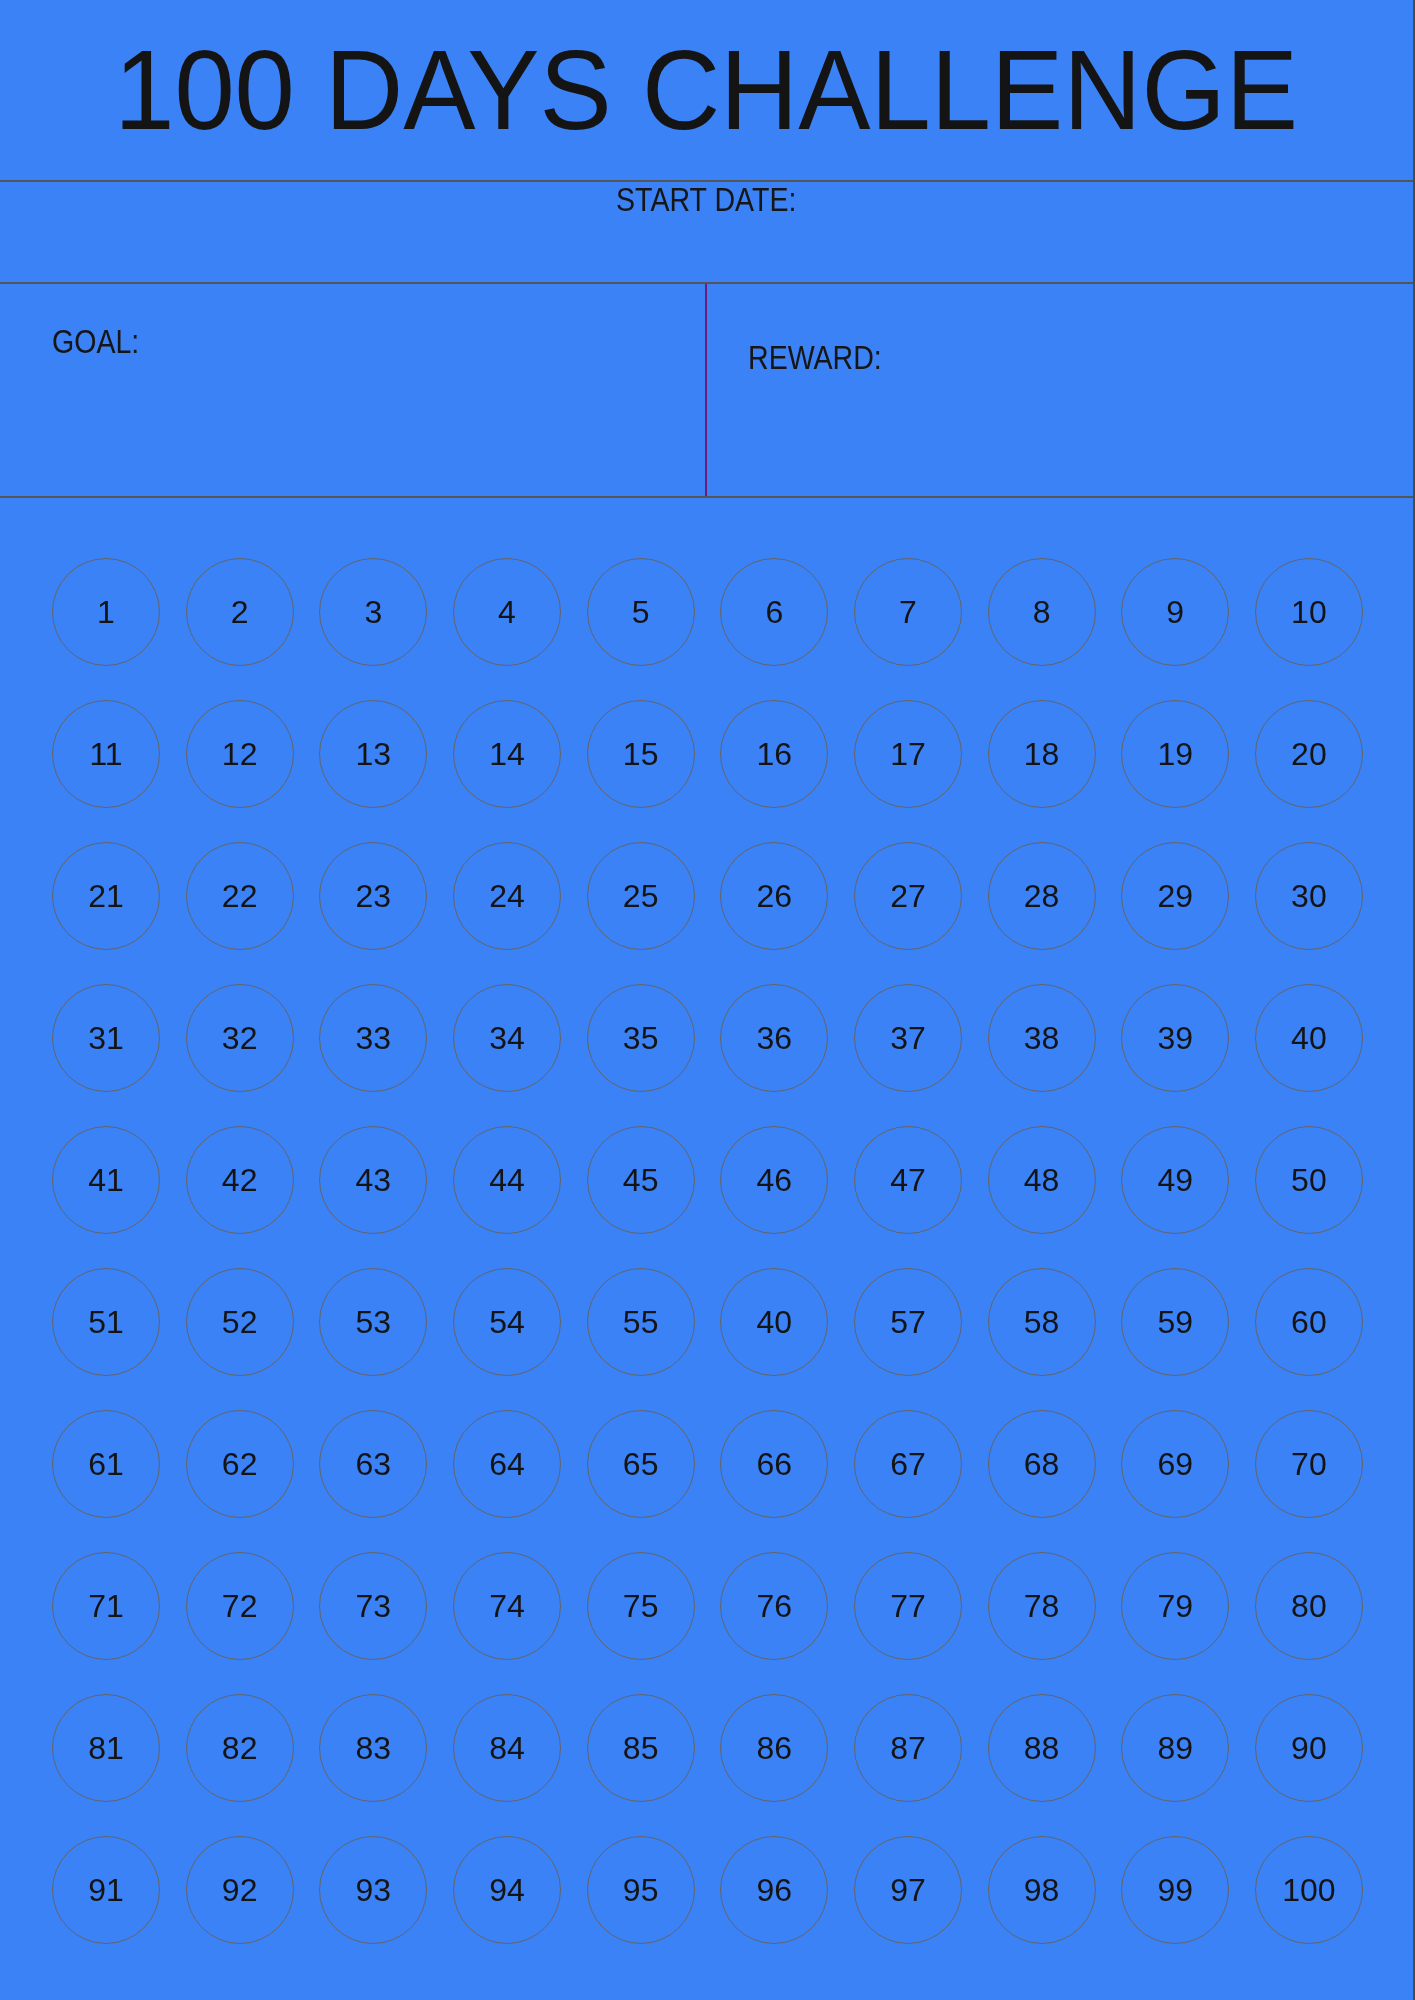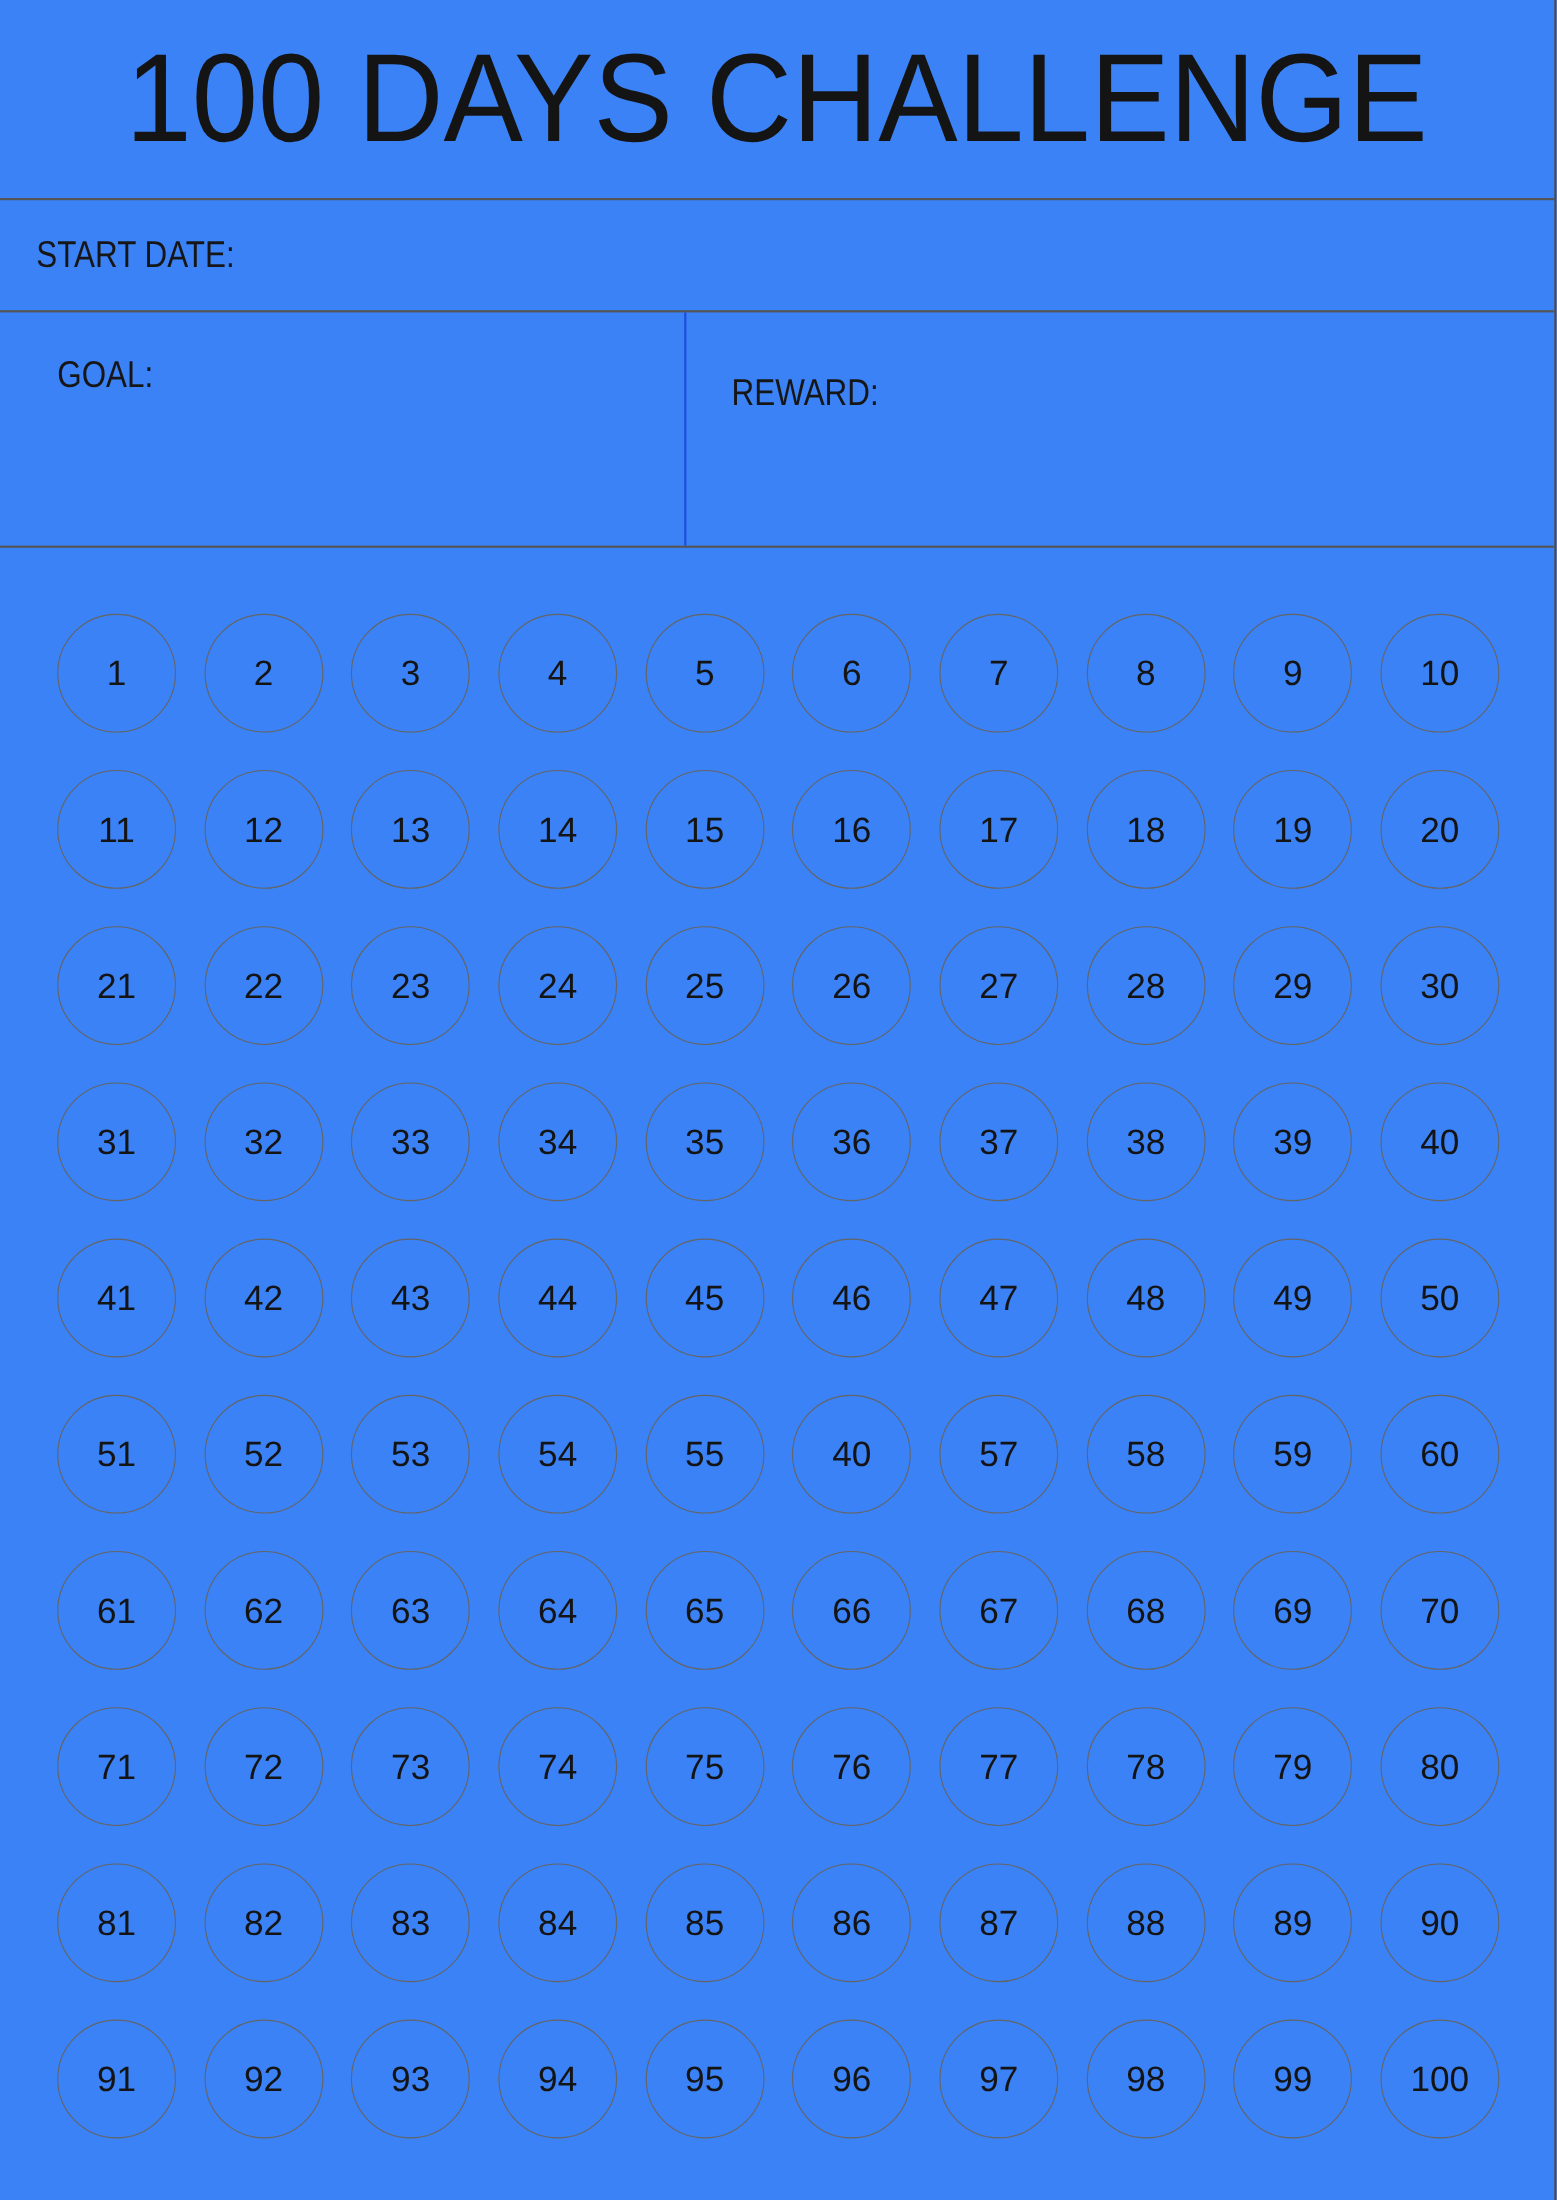--- a/index.html
+++ b/index.html
@@ -34,42 +34,43 @@
     transform-origin: center center;
     color: #141414;
   }
   
   .row-start-date {
     box-sizing: border-box;
     height: 102px;
     border-bottom: 2px solid #555555;
     display: flex; align-items: center;
     padding-left: 33px;
+    flex-direction: column;
   }
   .field-label {
     font-size: 34px;
     line-height: 1;
     display: inline-block;
     transform: scaleX(0.84);
     transform-origin: left center;
     white-space: nowrap;
     color: #161616;
   }
   .start-date-area { flex: 1; align-self: stretch; }
   
   .row-goal-reward {
     box-sizing: border-box;
     height: 214px;
     border-bottom: 2px solid #555555;
     display: flex;
   }
   .goal-cell {
     box-sizing: border-box;
-    width: 624px;
-    border-right: 2px solid #1d4ed8;
+    width: 707px;
+    border-right: 2px solid #701a75;
     padding: 40px 0 0 52px;
   }
   .reward-cell {
     box-sizing: border-box;
     flex: 1;
     padding: 56px 0 0 41px;
   }
   
   .days-grid {
     margin: 60px 52px 0 52px;

